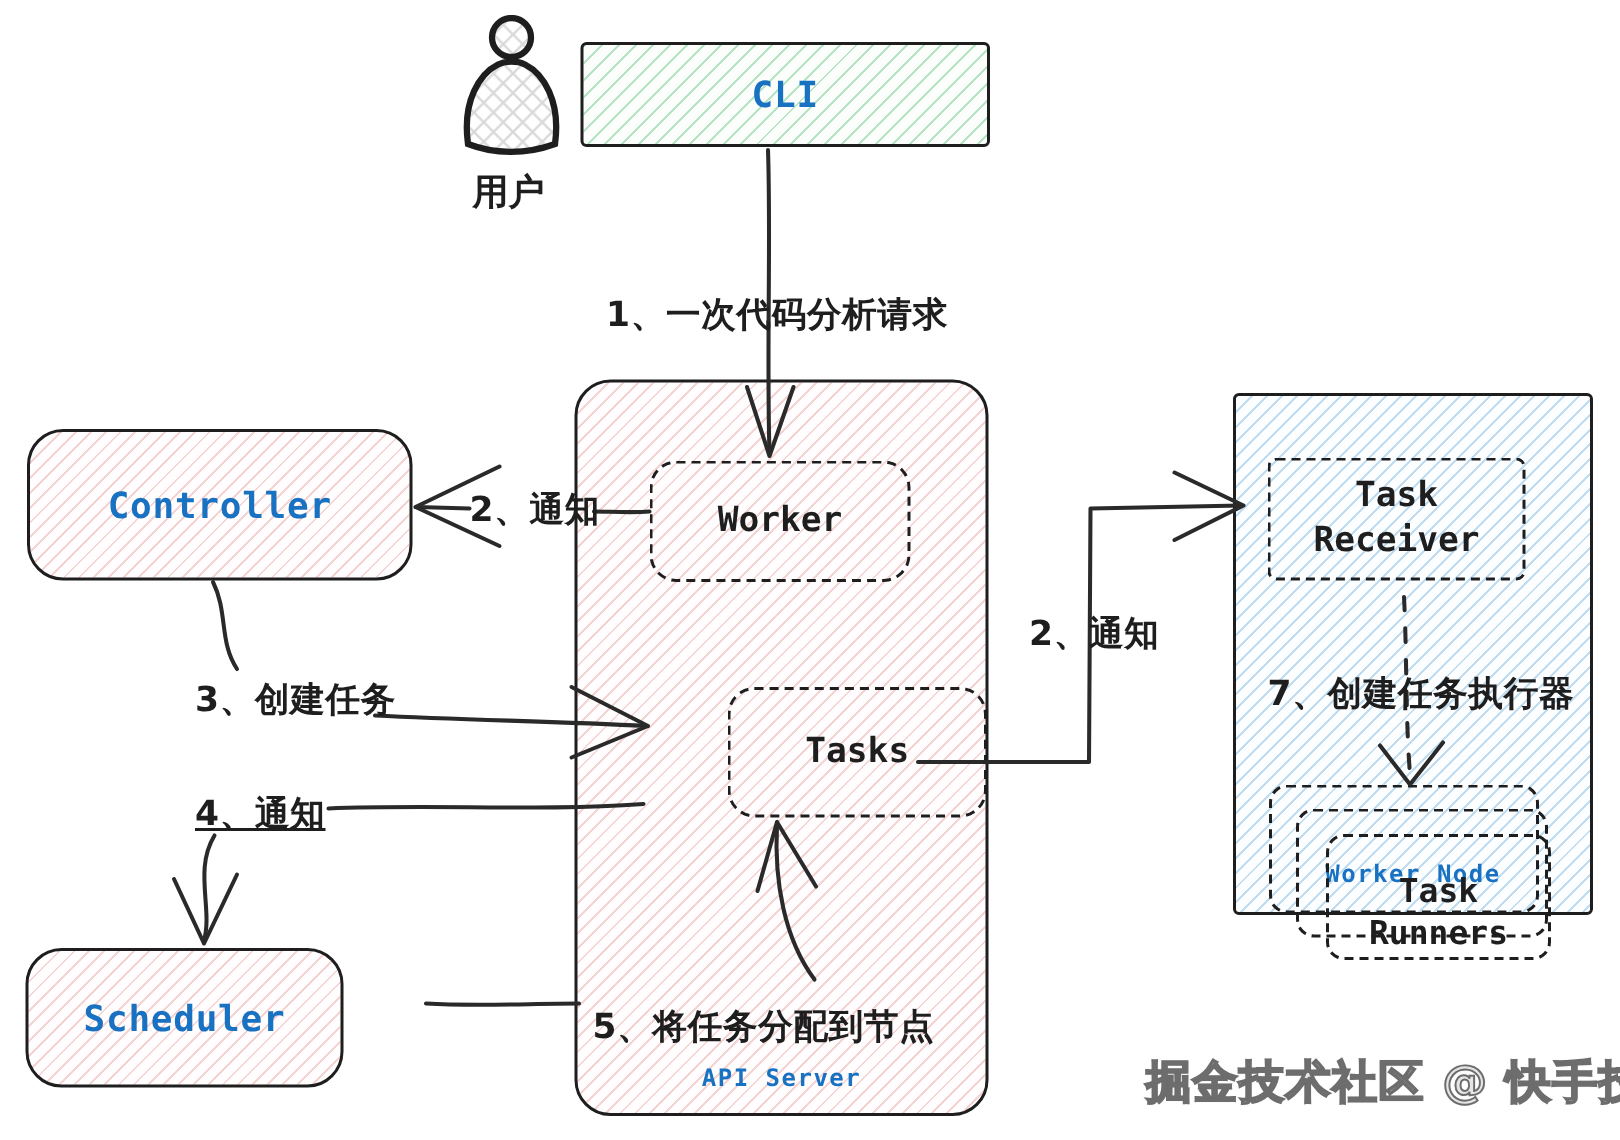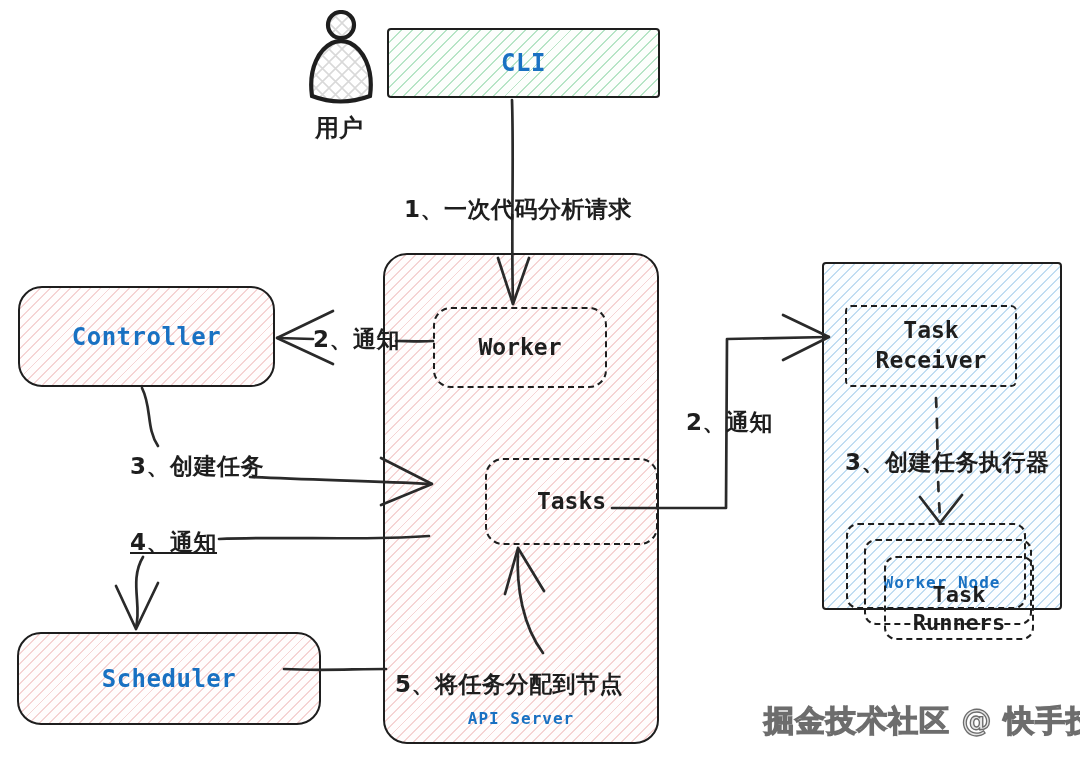--- a/index.html
+++ b/index.html
@@ -78,21 +78,21 @@
   </div>
 
   <div class="box hatch-green" style="left:387px;top:28px;width:273px;height:70px;">
     <div class="box-label">CLI</div>
   </div>
 
   <div class="box hatch-pink" style="left:18px;top:286px;width:257px;height:101px;">
     <div class="box-label">Controller</div>
   </div>
 
-  <div class="box hatch-pink" style="left:17px;top:632px;width:304px;height:93px;">
+  <div class="box hatch-pink" style="left:17px;top:632px;width:212px;height:93px;">
     <div class="box-label">Scheduler</div>
   </div>
 
   <div class="box hatch-pink" style="left:383px;top:253px;width:276px;height:491px;">
     <div class="bottom-label" style="bottom:14px;">API Server</div>
   </div>
   <div class="dashed-box r18" style="left:433px;top:307px;width:174px;height:81px;">
     <span>Worker</span>
   </div>
   <div class="dashed-box r18" style="left:437px;top:458px;width:173px;height:87px;margin-left:48px;">
@@ -140,17 +140,17 @@
       <path d="M920 497 L940 523 M962 495 L940 523"></path>
     </g>
   </svg>
 
   <div class="step" style="left:404px;top:194px;">1、一次代码分析请求</div>
   <div class="step" style="left:313px;top:324px;">2、通知</div>
   <div class="step" style="left:114px;top:451px;margin-left:16px;">3、创建任务</div>
   <div class="step" style="left:130px;top:527px;text-decoration:underline;">4、通知</div>
   <div class="step" style="left:395px;top:647px;margin-top:22px;">5、将任务分配到节点</div>
   <div class="step" style="left:686px;top:407px;">2、通知</div>
-  <div class="step" style="left:845px;top:447px;">3、创建任务执行器</div>
+  <div class="step" style="left:845px;top:447px;">7、创建任务执行器</div>
 
   <div class="watermark">掘金技术社区 @ 快手技术</div>
 
 </div>
 
 </body></html>

